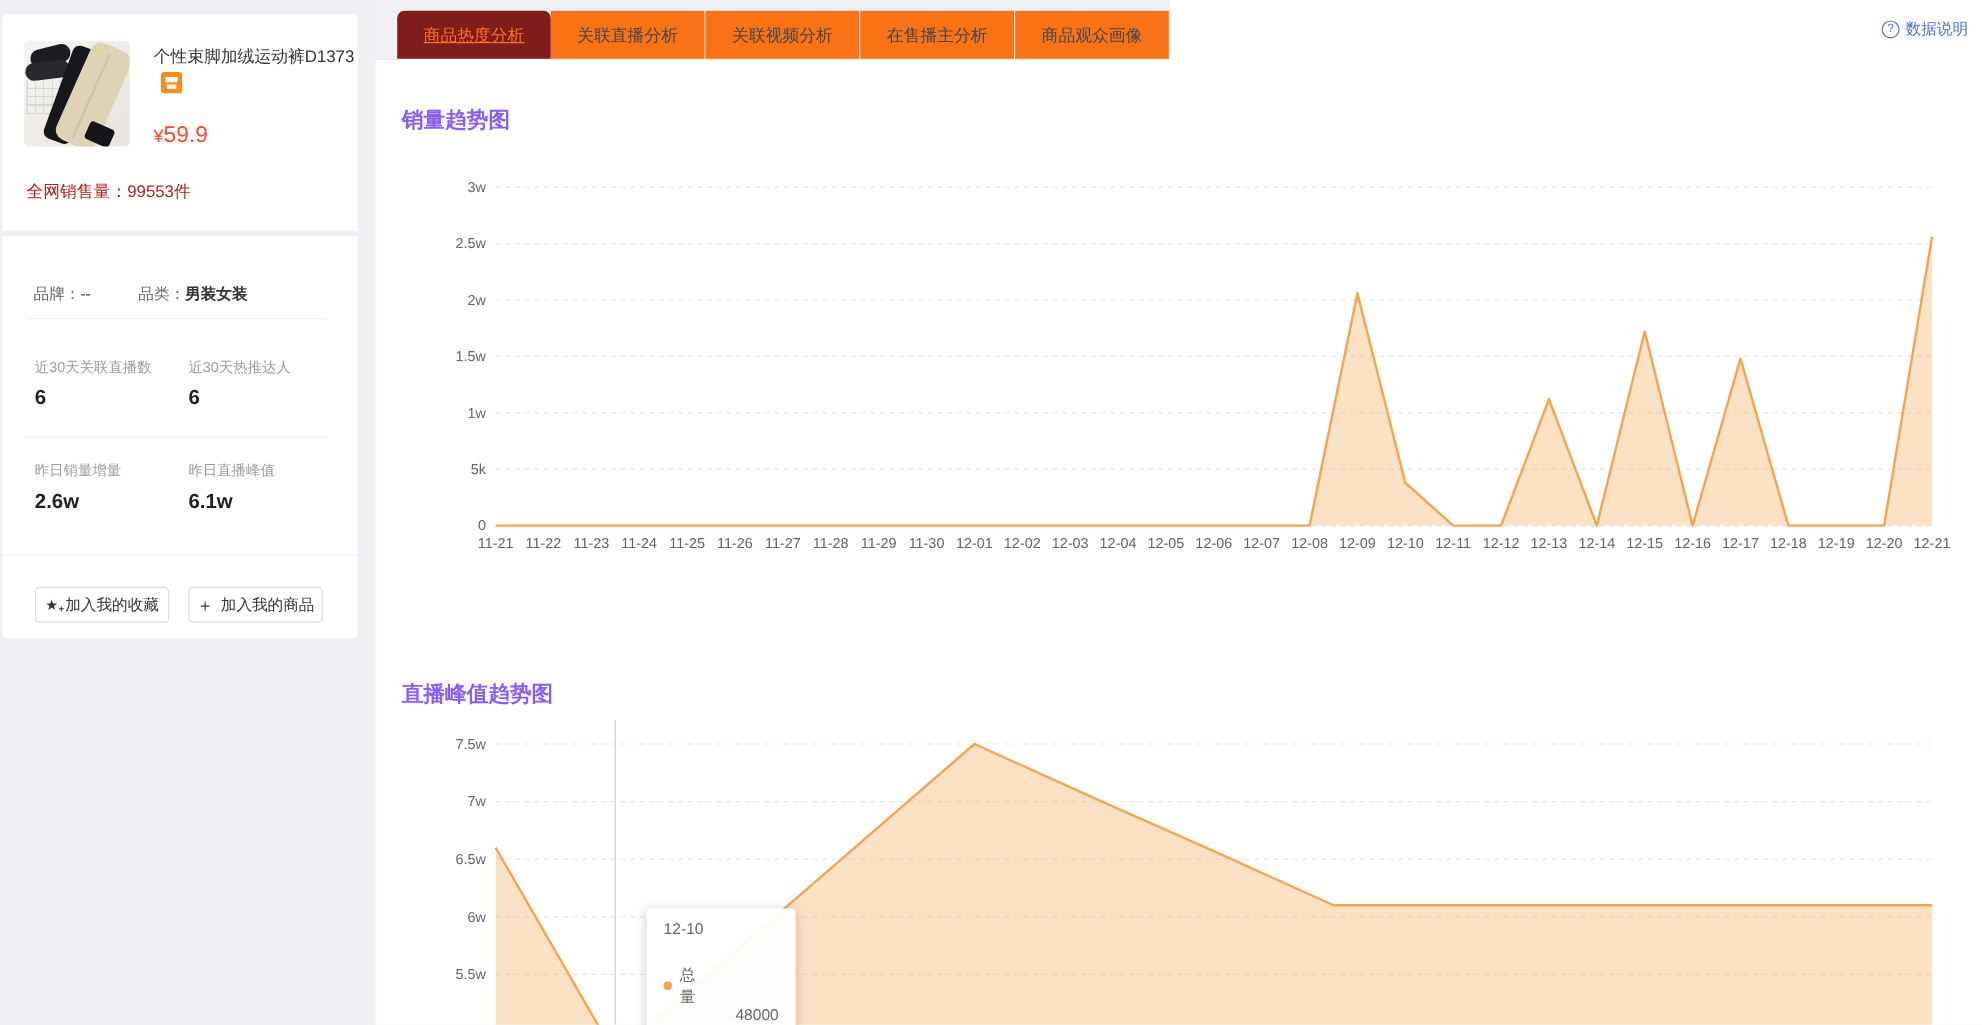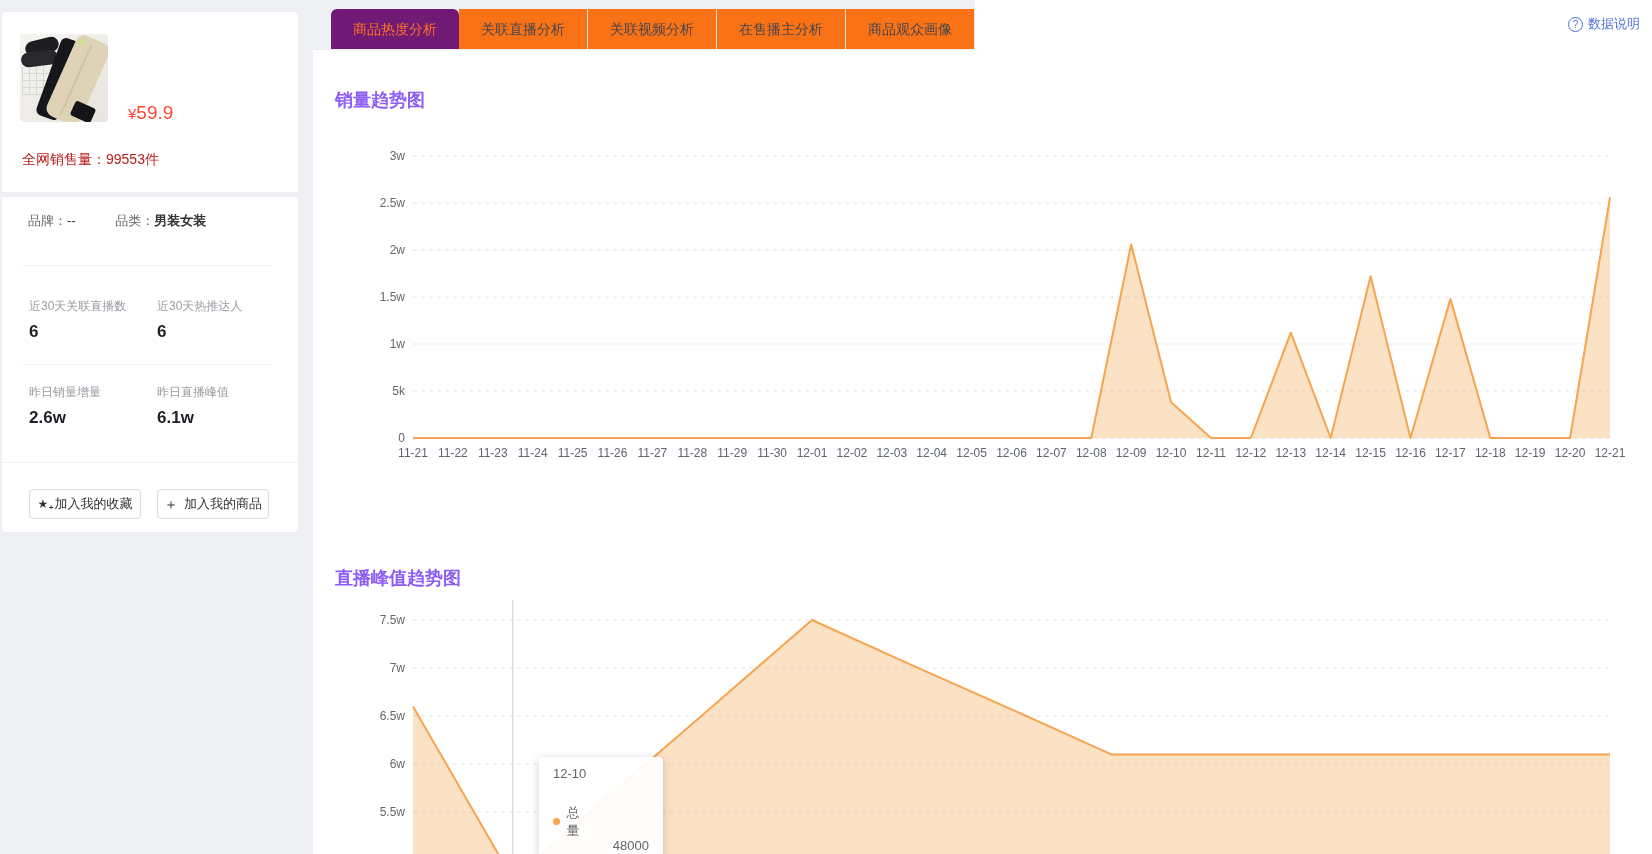--- a/index.html
+++ b/index.html
@@ -21,40 +21,40 @@
   .pants-seam { left:55px; top:8px; width:2px; height:76px; background:#cfc3a4; transform:rotate(24deg); }
   .cuff { left:52px; top:70px; width:22px; height:16px; background:#141519; border-radius:3px; transform:rotate(24deg); }
   .tag { left:58px; top:6px; width:6px; height:4px; background:#cfe08a; border-radius:1px; }
 
   #product-title { left:126px; top:24px; width:170px; font-size:14px; line-height:22px; color:#333; }
   #shop-icon { display:inline-block; width:18px; height:18px; vertical-align:-4px; margin-left:6px; }
   #price-row { left:126px; top:90px; color:#ff4632; font-weight:normal;text-align:right; }
   #price-row .cur { font-size:15px; } #price-row .val { font-size:19px; }
   #total-sales { left:20px; top:139px; font-size:14px; color:#b91c1c; }
   .card-gap { left:0; top:180px; width:296px; height:5px; background:#eef0f3; }
-  #brand-row { left:26px; top:200px; font-size:13px; }
+  #brand-row { left:26px; top:224px; font-size:13px; }
   #brand-row .lbl { color:#666; } #brand-row .val { color:#333; }
   #brand-row .cat { margin-left:36px; } #brand-row .strong { font-weight:bold; }
   .inset-divider { left:20px; width:250px; height:1px; background:#f0f1f3; }
   .stat-label { font-size:12px; color:#9b9ca3; white-space:nowrap; }
   .stat-value { font-size:17px; font-weight:bold; color:#1f1f25; }
   .full-divider { left:0; width:296px; height:1px; background:#f0f1f3; }
   .side-btn { height:30px; border:1px solid #d9dce2; border-radius:4px; background:#fff;
     font-size:13px; color:#333; display:flex; align-items:center; justify-content:center; gap:6px; cursor:pointer; }
   .star-ico { position:relative; font-size:12px; color:#333; line-height:1; }
   .star-ico .mini-plus { position:absolute; right:-5px; bottom:-2px; font-size:8px; font-weight:bold; }
   .plus-ico { font-size:14px; color:#333; line-height:1; }
 
   
   #main-panel { left:313px; top:0; width:1339px; height:854px; background:#fff; }
   #tab-strip { left:0; top:0; height:50px; display:flex; align-items:flex-end; padding-left:18px;
     background:#eff1f4; border-bottom:1px solid #ecedf0; }
   .tab { height:40px; line-height:40px; padding:0 22px; font-size:14px; color:#45454e;
     border-right:1px solid #e3e5e9; cursor:pointer; background:#f97316; }
-  .tab.active { background:#701a75; color:#ff7124; border:none; border-radius:6px 6px 0 0; }
+  .tab.active { background:#7f1d1d; color:#ff7124; border:none; border-radius:6px 6px 0 0;text-decoration:underline; }
   #help-link { right:12px; top:15px; color:#4d73d8; font-size:13px; display:flex; align-items:center; gap:5px; cursor:pointer; }
   #help-q { width:15px; height:15px; border:1px solid #4d73d8; border-radius:50%; font-size:10px;
     line-height:13px; text-align:center; display:inline-block; }
   .chart-title { left:22px; font-size:18px; font-weight:bold; color:#8b5cf6; }
   #chart0-title { top:88px; } #chart1-title { top:566px; }
   #chart0 { left:0; top:120px; } #chart1 { left:0; top:590px; }
 
   
   #tooltip { left:226px; top:757px; width:124px; background:rgba(255,255,255,.93); border-radius:4px;
     box-shadow:0 2px 10px rgba(0,0,0,.18); padding:9px 14px; z-index:5; }
@@ -72,20 +72,26 @@
     <div class="abs shoe1"></div>
     <div class="abs shoe2"></div>
     <div class="abs rack"></div>
     <div class="abs pants-dark"></div>
     <div class="abs pants"></div>
     <div class="abs pants-seam"></div>
     <div class="abs cuff"></div>
     <div class="abs tag"></div>
   </div>
 
+  <div id="product-title" class="abs">
+    <span>个性束脚加绒运动裤D1373</span><span id="shop-icon"><svg viewBox="0 0 18 18" width="18" height="18">
+          <rect x="0" y="0" width="18" height="18" rx="3" fill="#ff8b1f"></rect>
+          <path fill="#fff" d="M4 4.2h10v3c0 1-.8 1.7-1.75 1.7-.8 0-1.45-.5-1.65-1.2-.2.7-.85 1.2-1.6 1.2s-1.4-.5-1.6-1.2c-.2.7-.85 1.2-1.65 1.2C4.8 8.9 4 8.2 4 7.2v-3zM5 10.4h8v2.6a1 1 0 0 1-1 1H6a1 1 0 0 1-1-1v-2.6z"></path>
+        </svg></span>
+  </div>
 
   <div id="price-row" class="abs">
     <span class="cur">¥</span><span class="val">59.9</span>
   </div>
 
   <div id="total-sales" class="abs">
     <span>全网销售量：</span><span>99553件</span>
   </div>
 
   <div class="abs card-gap"></div>

